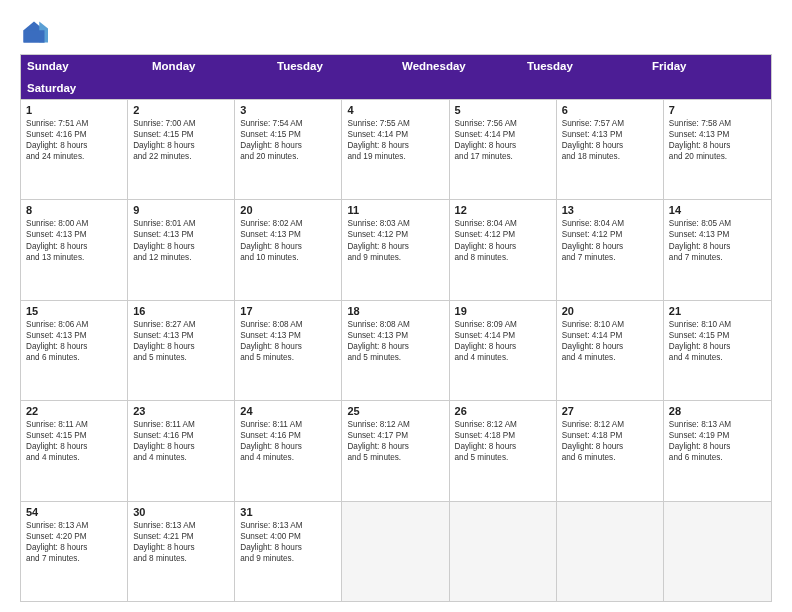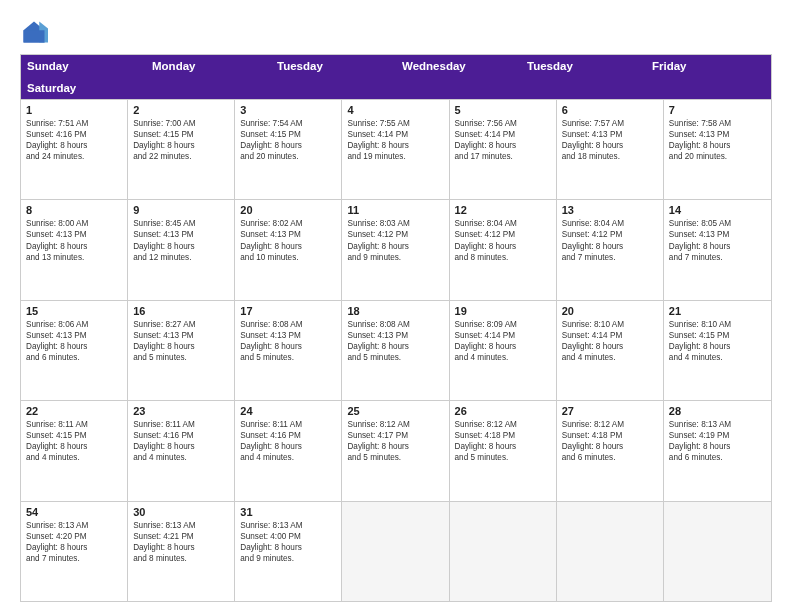--- a/index.html
+++ b/index.html
@@ -198,21 +198,21 @@
         <div class="cal-row">
           <div class="cal-cell">
             <div class="day-num">8</div>
             <div class="cell-line">Sunrise: 8:00 AM</div>
             <div class="cell-line">Sunset: 4:13 PM</div>
             <div class="cell-line">Daylight: 8 hours</div>
             <div class="cell-line">and 13 minutes.</div>
           </div>
           <div class="cal-cell">
             <div class="day-num">9</div>
-            <div class="cell-line">Sunrise: 8:45 AM</div>
+            <div class="cell-line">Sunrise: 8:01 AM</div>
             <div class="cell-line">Sunset: 4:13 PM</div>
             <div class="cell-line">Daylight: 8 hours</div>
             <div class="cell-line">and 12 minutes.</div>
           </div>
           <div class="cal-cell">
             <div class="day-num">20</div>
             <div class="cell-line">Sunrise: 8:02 AM</div>
             <div class="cell-line">Sunset: 4:13 PM</div>
             <div class="cell-line">Daylight: 8 hours</div>
             <div class="cell-line">and 10 minutes.</div>

